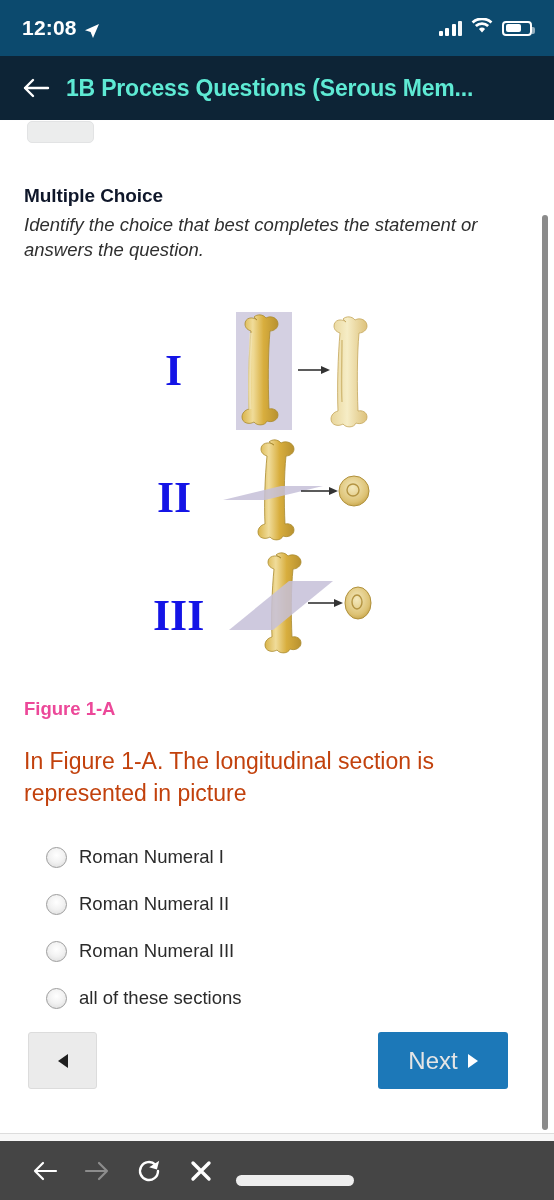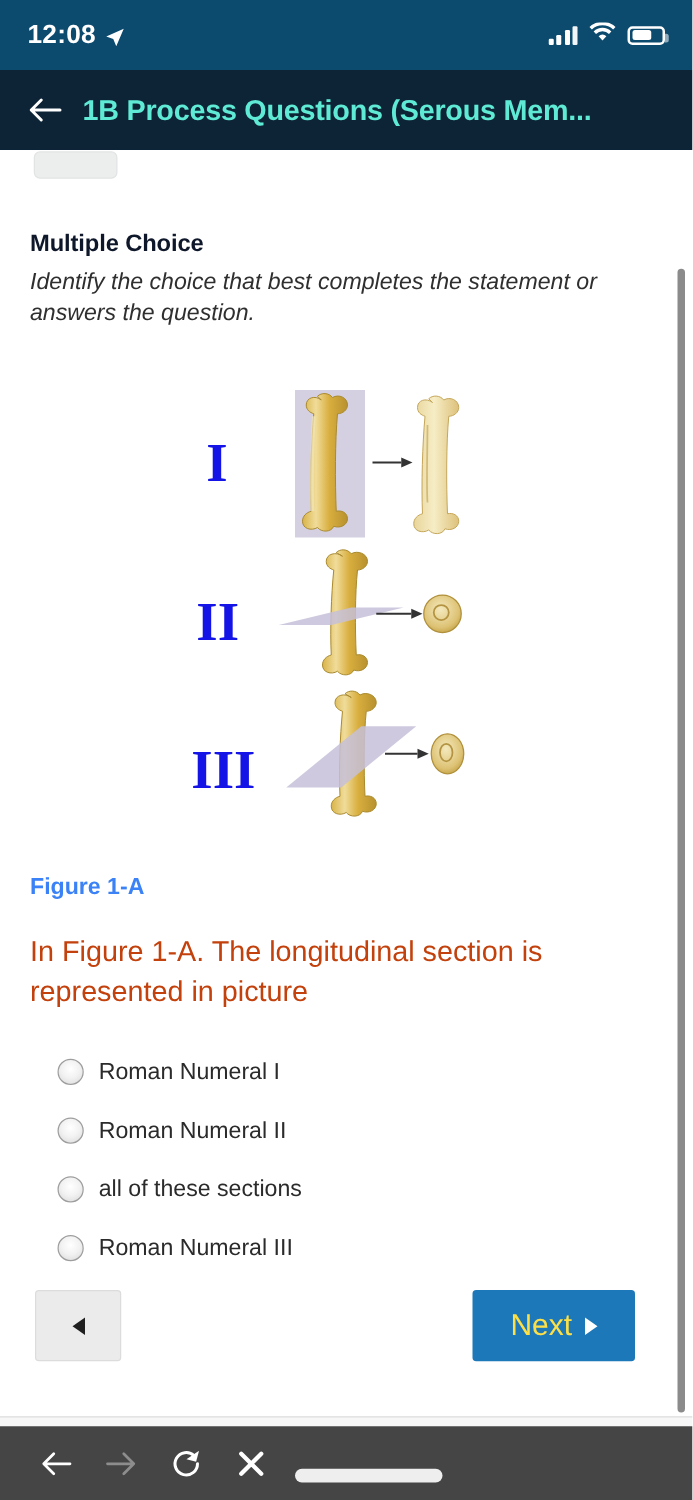--- a/index.html
+++ b/index.html
@@ -65,21 +65,21 @@
 
   .mc-head { margin-top: 65px; font-size: 19px; font-weight: bold; color: #0f172a;
     letter-spacing: -.1px; }
   .mc-sub { margin-top: 6px; font-size: 18.5px; font-style: italic; color: #2f2f2f;
     line-height: 1.33; max-width: 470px; }
 
   
   .figure-wrap { margin-top: 38px; display: flex; justify-content: center; }
   .figure { width: 230px; }
 
-  .fig-title { margin-top: 28px; font-size: 18.5px; font-weight: bold; color: #3b82f6; }
+  .fig-title { margin-top: 28px; font-size: 18.5px; font-weight: bold; color: #ec4899; }
   .question { margin-top: 26px; font-size: 23px; color: #c2410c;
     line-height: 1.38; max-width: 470px; }
 
   
   .options { margin-top: 24px; padding-left: 22px; }
   .opt { display: flex; align-items: center; gap: 12px; height: 47px; }
   .radio {
     width: 21px; height: 21px; border-radius: 50%;
     border: 1px solid #9d9d9d;
     background: radial-gradient(circle at 50% 38%, #ffffff 0%, #f2f2f2 48%, #d8d8d8 100%);
@@ -92,21 +92,21 @@
     padding: 0 28px; display: flex; align-items: center; justify-content: space-between; }
   .btn-prev {
     width: 69px; height: 57px; background: #ebebeb; border: 1px solid #dcdcdc;
     border-radius: 3px; display: flex; align-items: center; justify-content: center;
     cursor: pointer;
   }
   .tri-left { width: 0; height: 0; border-top: 7px solid transparent;
     border-bottom: 7px solid transparent; border-right: 10px solid #1f1f1f; }
   .btn-next {
     min-width: 130px; height: 57px; background: #1c78b8; border: none; border-radius: 3px;
-    color: #fde047; font-size: 24px; font-family: "Liberation Sans", sans-serif;
+    color: #e5e5e5; font-size: 24px; font-family: "Liberation Sans", sans-serif;
     display: flex; align-items: center; justify-content: center; gap: 10px;
     cursor: pointer; padding: 0 22px;
   }
   .tri-right { width: 0; height: 0; border-top: 7px solid transparent;
     border-bottom: 7px solid transparent; border-left: 10px solid #ffffff; }
 
   
   .chrome-gap { position: absolute; top: 1133px; left: 0; width: 554px; height: 8px;
     background: #f7f7f7; border-top: 1px solid #dddddd; }
   .browser-bar {
@@ -243,25 +243,25 @@
         <div class="opt">
           <span class="radio"></span>
           <span class="opt-label">Roman Numeral I</span>
         </div>
         <div class="opt">
           <span class="radio"></span>
           <span class="opt-label">Roman Numeral II</span>
         </div>
         <div class="opt">
           <span class="radio"></span>
-          <span class="opt-label">all of these sections</span>
+          <span class="opt-label">Roman Numeral III</span>
         </div>
         <div class="opt">
           <span class="radio"></span>
-          <span class="opt-label">Roman Numeral III</span>
+          <span class="opt-label">all of these sections</span>
         </div>
       </div>
     </div>
 
     <div class="navrow">
       <div class="btn-prev">
         <span class="tri-left"></span>
       </div>
       <div class="btn-next">
         <span>Next</span>

